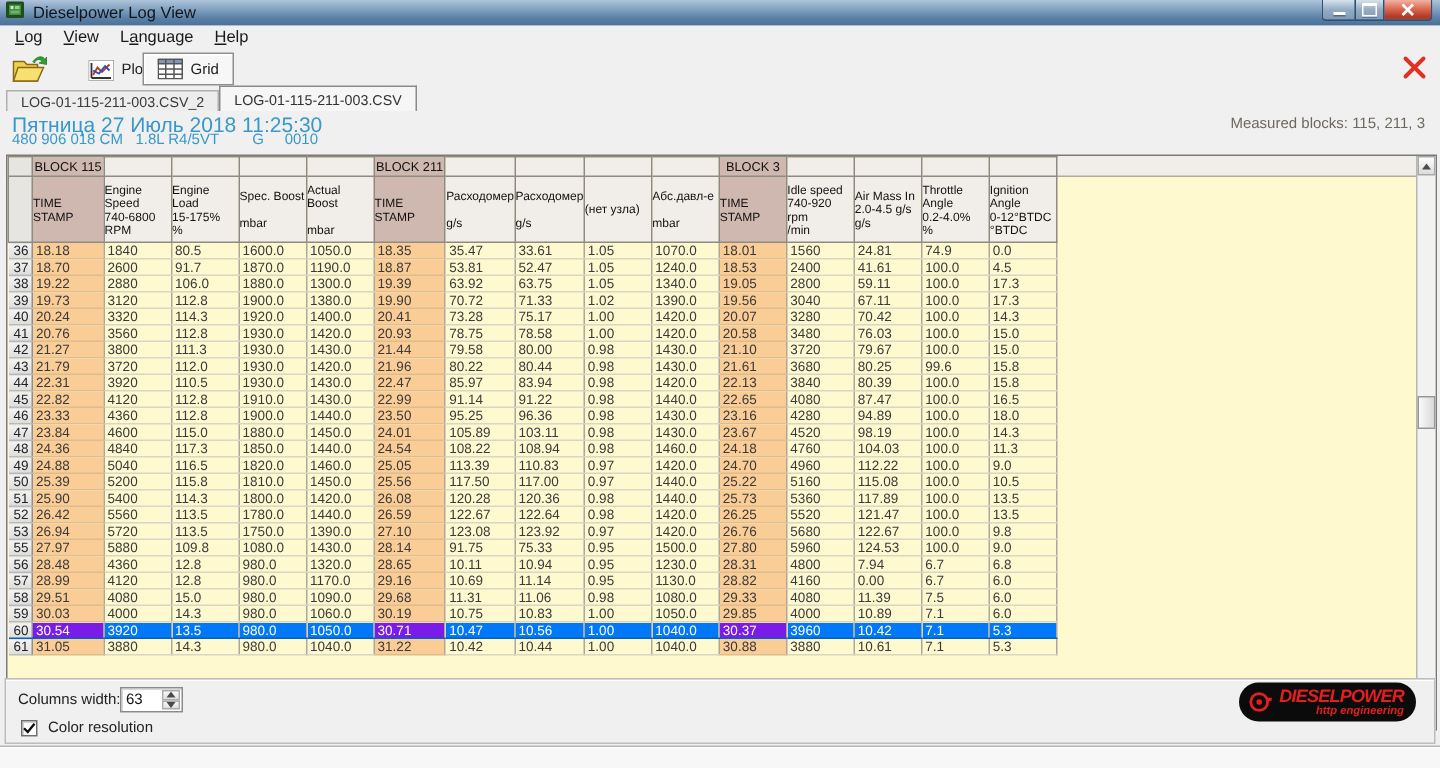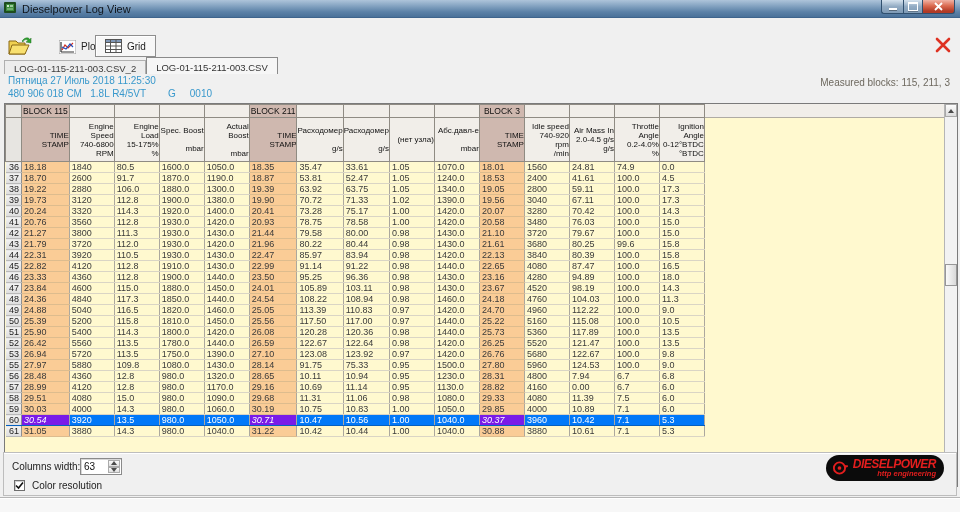--- a/index.html
+++ b/index.html
@@ -32,44 +32,44 @@
   .btn-plot{left:52px;top:4px;height:19px;padding:0 7px;}
   .btn-grid{left:95px;top:2px;height:22px;padding:0 9px;box-sizing:border-box;
     background:#F7F7F7;border:1px solid #8E8E8E;box-shadow:inset 1px 1px 0 #FFF;}
   .btn-closefile{right:9px;top:4px;}
   
   .tabbar{position:absolute;top:57px;left:0;right:0;height:17px;display:flex;align-items:flex-end;padding-left:4px;}
   .tab{font-size:9.5px;color:#3C3C3C;padding:2px 9px 1px 9px;box-sizing:border-box;
     height:14px;background:#EDEDED;border:1px solid #B0B0B0;border-bottom:none;white-space:nowrap;}
   .tab.active{height:17px;padding-top:4px;background:#F6F6F6;border-color:#8A8A8A;color:#333;}
   
-  .info-datetime{position:absolute;top:75px;left:8px;font-size:10px;color:var(--date-blue,#3898CC);}
+  .info-datetime{position:absolute;top:75px;left:8px;font-size:14px;color:var(--date-blue,#3898CC);}
   .info-vehicle{position:absolute;top:88px;left:8px;font-size:10px;color:var(--date-blue,#3898CC);white-space:pre;}
   .info-blocks{position:absolute;top:77px;right:10px;font-size:10px;color:#6E695F;}
   
   .gridwrap{position:absolute;left:4px;top:103px;width:954px;height:384px;box-sizing:border-box;
     background:var(--cell-yellow,#FFF9CF);border:1px solid #7A7A7A;overflow:hidden;}
   .topstrip{position:absolute;left:691px;top:0;right:13px;height:13px;
     background:var(--head-plain,#F1EEE9);border-bottom:1px solid #AFABA3;}
   table.loggrid{border-collapse:collapse;table-layout:fixed;position:absolute;left:0;top:0;}
   .loggrid th,.loggrid td{box-sizing:border-box;overflow:hidden;white-space:nowrap;}
   .loggrid thead th{border:1px solid #8F8B83;font-weight:normal;color:#111;}
   .loggrid th.corner{background:#E7E5E1;}
   .loggrid th.block{height:13px;font-size:8.5px;background:var(--head-pink,#CFB8AF);text-align:center;}
   .loggrid th.blank{height:13px;background:var(--head-plain,#F1EEE9);}
-  .loggrid th.colhead{height:44px;font-size:8px;line-height:9px;text-align:right;vertical-align:middle;
+  .loggrid th.colhead{height:44px;font-size:8px;line-height:9px;text-align:left;vertical-align:middle;
     background:var(--head-plain,#F1EEE9);white-space:pre-line;padding:1px 0;}
   .loggrid th.colhead.time{background:var(--head-pink,#CFB8AF);}
   .loggrid td{font-size:9px;line-height:10px;height:11px;padding:0 0 0 2px;color:#3A3A3A;
     border-right:1px solid #ACA89E;border-bottom:1px solid #DAD5C5;background:var(--cell-yellow,#FFF9CF);}
   .loggrid td.time{background:var(--time-orange,#FACC96);border-bottom-color:#DDBC8E;}
   .loggrid td.rownum{background:linear-gradient(180deg,#F3F3F3,#DDDDDD);border-right:1px solid #8F8F8F;
     border-bottom:1px solid #B9B9B9;color:#222;text-align:right;padding:0 2px 0 0;}
   .loggrid tr.sel td{background:var(--sel-blue,#0178F8);color:#FFF;border-bottom-color:#0560C0;}
-  .loggrid tr.sel td.time{background:var(--sel-purple,#7A1BE8);font-style:italic;}
+  .loggrid tr.sel td.time{background:var(--sel-purple,#7A1BE8);}
   .loggrid tr.sel td.rownum{background:linear-gradient(180deg,#F3F3F3,#DDDDDD);color:#222;}
   
   .vscroll{position:absolute;top:0;right:0;bottom:0;width:13px;background:#F2F2F2;border-left:1px solid #B5B5B5;box-sizing:border-box;}
   .sbtn{position:absolute;left:0;right:0;height:13px;box-sizing:border-box;border:1px solid #A9A9A9;
     background:linear-gradient(180deg,#FDFDFD,#DCDCDC);display:flex;align-items:center;justify-content:center;}
   .sbtn.up{top:0;} .sbtn.down{bottom:0;}
   .tri-up{width:0;height:0;border-left:3px solid transparent;border-right:3px solid transparent;border-bottom:4px solid #4A4A4A;}
   .tri-down{width:0;height:0;border-left:3px solid transparent;border-right:3px solid transparent;border-top:4px solid #4A4A4A;}
   .sthumb{position:absolute;left:0;right:0;top:160px;height:22px;box-sizing:border-box;
     border:1px solid #979797;background:linear-gradient(90deg,#FAFAFA,#D9D9D9);}
@@ -122,20 +122,26 @@
           <div class="glyph-max"></div>
         </div>
       <div class="wb close">
         <svg width="9" height="9" viewBox="0 0 9 9">
             <path d="M1 1 L8 8 M8 1 L1 8" stroke="#FFF" stroke-width="1.8"></path>
           </svg>
       </div>
     </div>
   </div>
 
+  <div class="menubar">
+      <span class="menu-item"><u>L</u>og</span>
+      <span class="menu-item"><u>V</u>iew</span>
+      <span class="menu-item">L<u>a</u>nguage</span>
+      <span class="menu-item"><u>H</u>elp</span>
+    </div>
 
   <div class="toolbar">
     <div class="tbtn btn-open">
       <svg width="24" height="19" viewBox="0 0 24 19">
         <path d="M1 4 L8 4 L10 6 L17 6 L17 17 L1 17 Z" fill="#F0D050" stroke="#8A6914" stroke-width="1"></path>
         <path d="M4 8 L21 8 L17 17 L1 17 Z" fill="#F8E070" stroke="#8A6914" stroke-width="1"></path>
         <path d="M14 4 C17 0, 21 0, 22 3 L23 1 L23 6 L18 5 L20 4 C19 2, 16 2, 15 5 Z" fill="#2FA32F" stroke="#1C711C" stroke-width="0.5"></path>
       </svg>
     </div>
     <div class="tbtn btn-plot">

